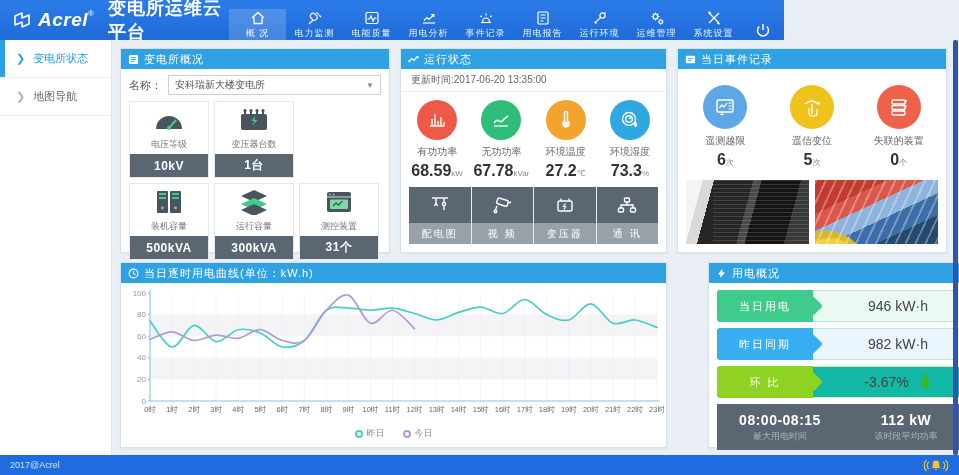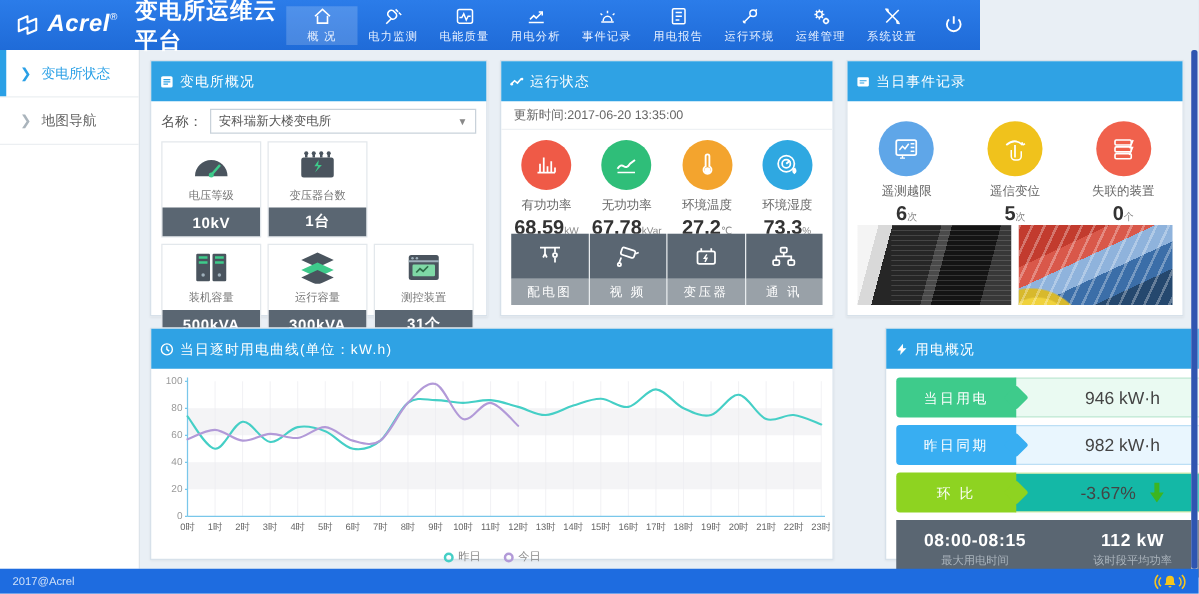--- a/index.html
+++ b/index.html
@@ -8,41 +8,41 @@
   #app{position:relative;width:959px;height:475px;background:#e9eff5;}
 
   
   .header{position:absolute;left:0;top:0;width:784px;height:40px;
     background:linear-gradient(180deg,#2b7ce9,#1f6bd8);display:flex;align-items:center;z-index:5;}
   .brand{display:flex;align-items:center;padding-left:12px;color:#fff;}
   .brand .mark{width:20px;height:20px;margin-right:6px;}
   .brand .logo{font-size:19px;font-weight:bold;font-style:italic;letter-spacing:.5px;}
   .brand .reg{font-size:8px;vertical-align:top;position:relative;top:-7px;}
   .brand .apptitle{font-size:18px;margin-left:14px;font-weight:bold;letter-spacing:1px;}
-  .nav{margin-left:auto;display:flex;align-items:center;height:40px;}
+  .nav{margin-left:auto;display:flex;align-items:flex-end;height:40px;}
   .nav-item{width:57px;display:flex;flex-direction:column;align-items:center;justify-content:center;
     color:#eaf2ff;cursor:pointer;gap:1px;}
   .nav-item.active{background:rgba(255,255,255,.18);}
   .nav-item .nicon{height:17px;display:flex;align-items:center;}
   .nav-item .nlabel{font-size:9px;letter-spacing:1px;}
   .power-btn{width:42px;display:flex;align-items:center;justify-content:center;color:#fff;cursor:pointer;}
 
   
   .sidebar{position:absolute;left:0;top:40px;width:112px;height:415px;background:#fff;
     border-right:1px solid #dde4ea;z-index:4;}
   .side-item{position:relative;height:38px;display:flex;align-items:center;gap:8px;
     padding-left:16px;font-size:11px;color:#666;border-bottom:1px solid #eceff2;cursor:pointer;}
   .side-item .chev{color:#aab4bc;font-size:11px;}
   .side-item.active{color:#2aa0e6;}
   .side-item.active .chev{color:#2aa0e6;}
   .side-item.active::before{content:"";position:absolute;left:0;top:0;bottom:0;width:5px;background:#2aa0e6;}
 
   
   .panel{position:absolute;background:#fff;border:1px solid #d7e1ea;box-shadow:0 1px 2px rgba(0,0,0,.06);}
-  .panel-h{height:32px;background:#2fa2e4;color:#fff;font-size:11px;display:flex;align-items:center;
+  .panel-h{height:20px;background:#2fa2e4;color:#fff;font-size:11px;display:flex;align-items:center;
     gap:5px;padding:0 7px;letter-spacing:1px;}
   .panel-h svg{flex:0 0 auto;}
   #p-overview{left:120px;top:48px;width:270px;height:205px;}
   #p-status{left:400px;top:48px;width:267px;height:205px;}
   #p-events{left:677px;top:48px;width:270px;height:205px;}
   #p-chart{left:120px;top:262px;width:547px;height:186px;}
   #p-usage{left:677px;top:262px;width:270px;height:186px;margin-left:31px;}
 
   
   .name-row{display:flex;align-items:center;gap:6px;padding:6px 8px 4px;font-size:11px;color:#555;}

